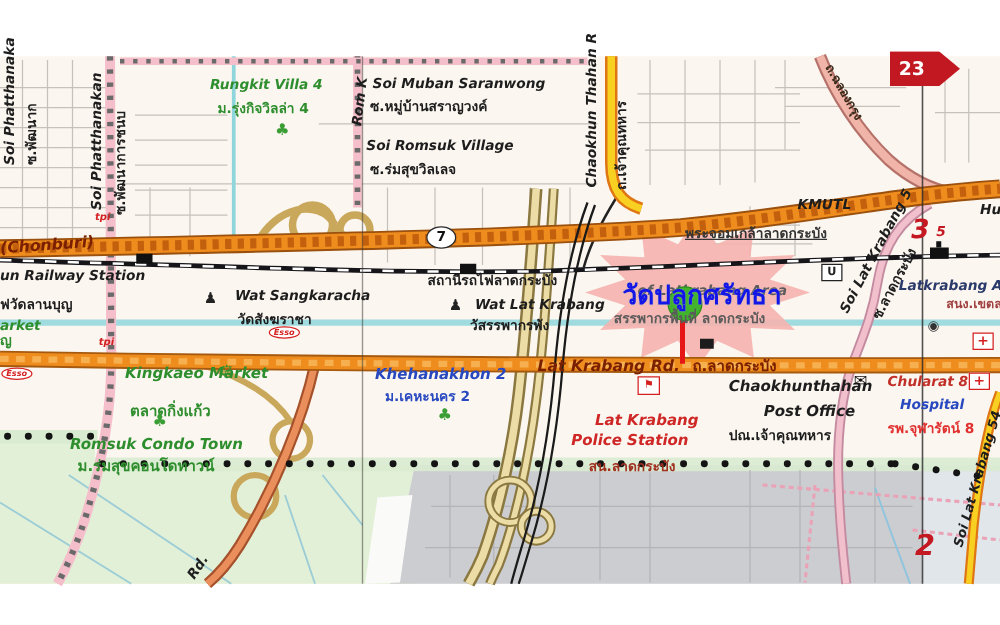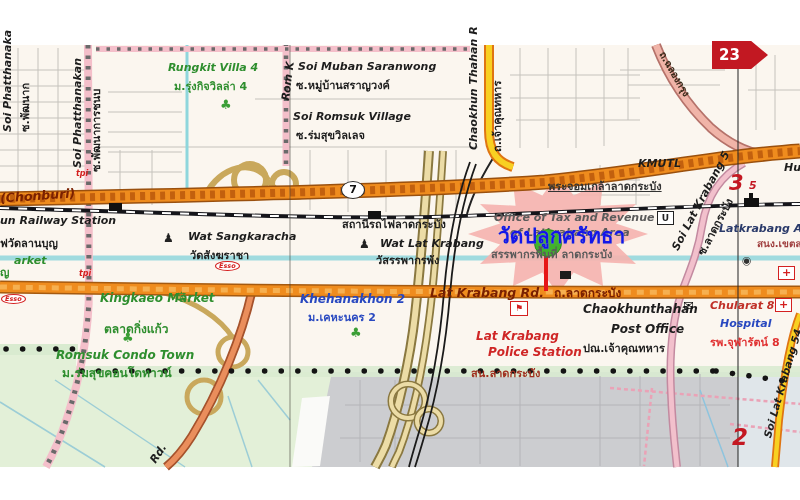--- a/index.html
+++ b/index.html
@@ -234,35 +234,34 @@
 <div class="lbl th" style="left:296px;top:130px;">ซ.ร่มสุขวิลเลจ</div>
 <div class="lbl" style="left:0px;top:215px;">un Railway Station</div>
 <div class="lbl th" style="left:0px;top:238px;">ฟวัดลานบุญ</div>
 <div class="lbl th" style="left:342px;top:219px;">สถานีรถไฟลาดกระบัง</div>
 <div class="lbl" style="left:188px;top:231px;">Wat Sangkaracha</div>
 <div class="lbl th" style="left:190px;top:250px;">วัดสังฆราชา</div>
 <div class="lbl" style="left:380px;top:238px;">Wat Lat Krabang</div>
 <div class="lbl th" style="left:376px;top:255px;">วัสรรพากรพัง</div>
 <div class="lbl" style="left:638px;top:158px;">KMUTL</div>
 <div class="lbl th" style="left:548px;top:181px;color:#333;text-decoration:underline;">พระจอมเกล้าลาดกระบัง</div>
-<div class="lbl grey" style="left:494px;top:212px;">Office of Tax and Revenue</div>
 <div class="lbl grey" style="left:510px;top:227px;z-index:0;">of Latkrabang Area</div>
 <div class="bigblue" style="left:498px;top:219px;">วัดปลูกศรัทธา</div>
 <div class="lbl th grey" style="left:491px;top:249px;z-index:3;">สรรพากรพื้นที่ ลาดกระบัง</div>
 <div class="lbl navy" style="left:719px;top:223px;">Latkrabang Are</div>
 <div class="lbl th maroon" style="left:757px;top:239px;font-size:10px;">สนง.เขตลาดกระ</div>
 <div class="lbl" style="left:784px;top:162px;">Hu</div>
-<div class="lbl green" style="left:14px;top:255px;">arket</div>
+<div class="lbl green" style="left:0px;top:255px;">arket</div>
 <div class="lbl th green" style="left:0px;top:267px;">ญ</div>
 <div class="lbl green" style="left:76px;top:292px;font-size:12px;margin-left:24px;">Kingkaeo Market</div>
 <div class="lbl th green" style="left:104px;top:311px;font-size:12px;margin-top:12px;">ตลาดกิ่งแก้ว</div>
 <div class="lbl blue" style="left:300px;top:293px;font-size:12px;">Khehanakhon 2</div>
 <div class="lbl th blue" style="left:308px;top:312px;">ม.เคหะนคร 2</div>
 <div class="lbl red" style="left:476px;top:330px;font-size:12px;">Lat Krabang</div>
-<div class="lbl red" style="left:488px;top:346px;font-size:12px;text-align:right;">Police Station</div>
+<div class="lbl red" style="left:457px;top:346px;font-size:12px;text-align:right;">Police Station</div>
 <div class="lbl th" style="left:471px;top:368px;color:#a03020;z-index:2;">สน.ลาดกระบัง</div>
 <div class="lbl" style="left:583px;top:303px;font-size:12px;">Chaokhunthahan</div>
 <div class="lbl" style="left:611px;top:323px;font-size:12px;">Post Office</div>
 <div class="lbl th" style="left:583px;top:343px;">ปณ.เจ้าคุณทหาร</div>
 <div class="lbl" style="left:710px;top:300px;color:#c03028;">Chularat 8</div>
 <div class="lbl blue" style="left:720px;top:318px;">Hospital</div>
 <div class="lbl th" style="left:710px;top:337px;color:#e03030;">รพ.จุฬารัตน์ 8</div>
 <div class="lbl green" style="left:56px;top:349px;font-size:12px;">Romsuk Condo Town</div>
 <div class="lbl th green" style="left:62px;top:367px;font-size:12px;z-index:2;">ม.ร่มสุขคอนโดทาวน์</div>
 

